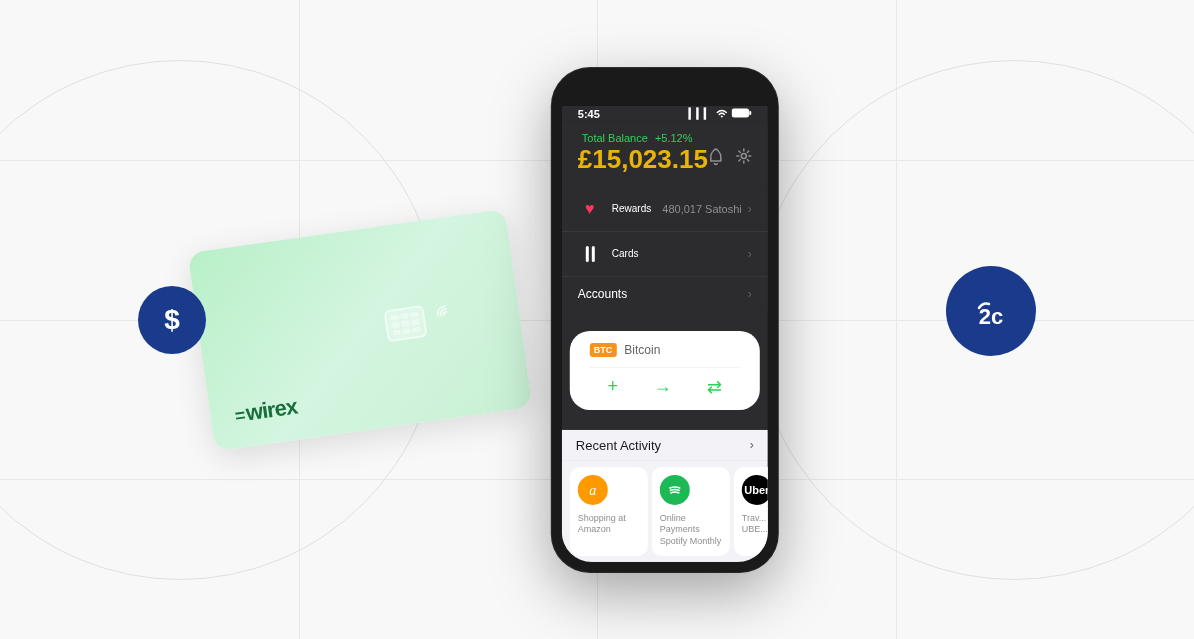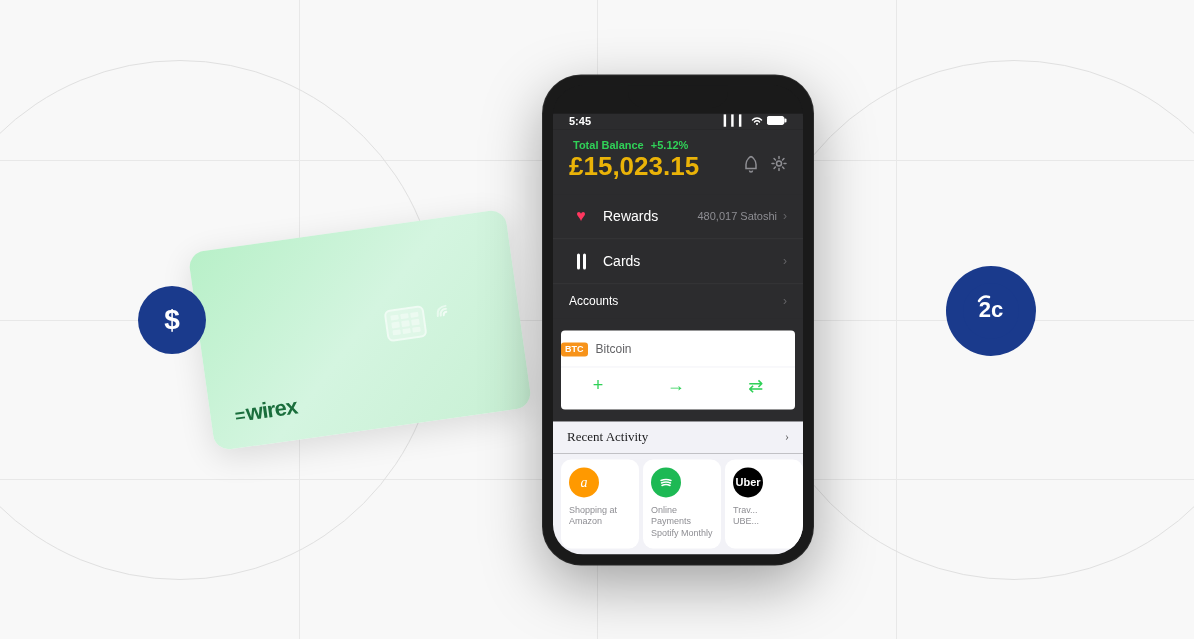--- a/index.html
+++ b/index.html
@@ -77,21 +77,21 @@
     .badge-crypto {
       position: absolute;
       right: 158px;
       top: 50%;
       transform: translateY(-60%);
       width: 90px;
       height: 90px;
       border-radius: 50%;
       background: #1a3a8c;
       display: flex;
-      align-items: center;
+      align-items: flex-end;
       justify-content: center;
       color: white;
       font-size: 13px;
       font-weight: bold;
       z-index: 10;
       text-align: center;
       padding: 8px;
     }
 
     
@@ -149,21 +149,21 @@
 
     
     .phone-wrapper {
       position: absolute;
       left: 50%;
       top: 50%;
       transform: translate(-20%, -50%);
       z-index: 20;
     }
     .phone-outer {
-      width: 270px;
+      width: 226px;
       background: #1a1a1a;
       border-radius: 38px;
       padding: 10px;
       box-shadow: 0 20px 60px rgba(0,0,0,0.35), 0 0 0 1px #333;
     }
     .phone-inner {
       background: #1c1c1e;
       border-radius: 30px;
       overflow: hidden;
       position: relative;
@@ -213,21 +213,20 @@
       padding: 10px 16px 12px;
       background: #2c2c2e;
     }
     .total-label {
       font-size: 11px;
       color: #8e8e93;
     }
     .total-label span {
       color: #30d158;
       margin-left: 4px;
-      font-weight: bold;
     }
     .balance-row {
       display: flex;
       justify-content: space-between;
       align-items: center;
     }
     .balance-amount {
       font-size: 26px;
       font-weight: 700;
       color: #eab308;
@@ -255,21 +254,21 @@
       align-items: center;
       justify-content: center;
     }
     .rewards-heart {
       color: #ff375f;
       font-size: 16px;
     }
     .menu-label {
       flex: 1;
       color: white;
-      font-size: 14px;
+      font-size: 10px;
     }
     .menu-sublabel {
       color: #8e8e93;
       font-size: 11px;
       margin-right: 6px;
     }
     .menu-chevron {
       color: #636366;
       font-size: 12px;
     }
@@ -281,23 +280,23 @@
       background: #2c2c2e;
     }
     .accounts-label {
       color: white;
       font-size: 12px;
     }
 
     
     .btc-card {
       background: white;
-      margin: 12px 8px;
-      border-radius: 4px;
-      padding: 12px 0;
+      margin: 20px 8px;
+      border-radius: 20px;
+      padding: 12px 20px;
     }
     .btc-header {
       display: flex;
       align-items: center;
       gap: 8px;
       margin-bottom: 8px;
     }
     .btc-badge {
       background: #f7931a;
       color: white;
@@ -332,21 +331,20 @@
       font-size: 18px;
     }
 
     
     .recent-section {
       background: #f2f2f7;
       padding: 8px 14px;
       display: flex;
       justify-content: space-between;
       align-items: center;
-      font-family: Liberation Serif, serif;
     }
     .recent-label {
       font-size: 13px;
       color: #1c1c1e;
       font-weight: 500;
     }
     .transactions-row {
       background: #f2f2f7;
       display: flex;
       gap: 4px;

